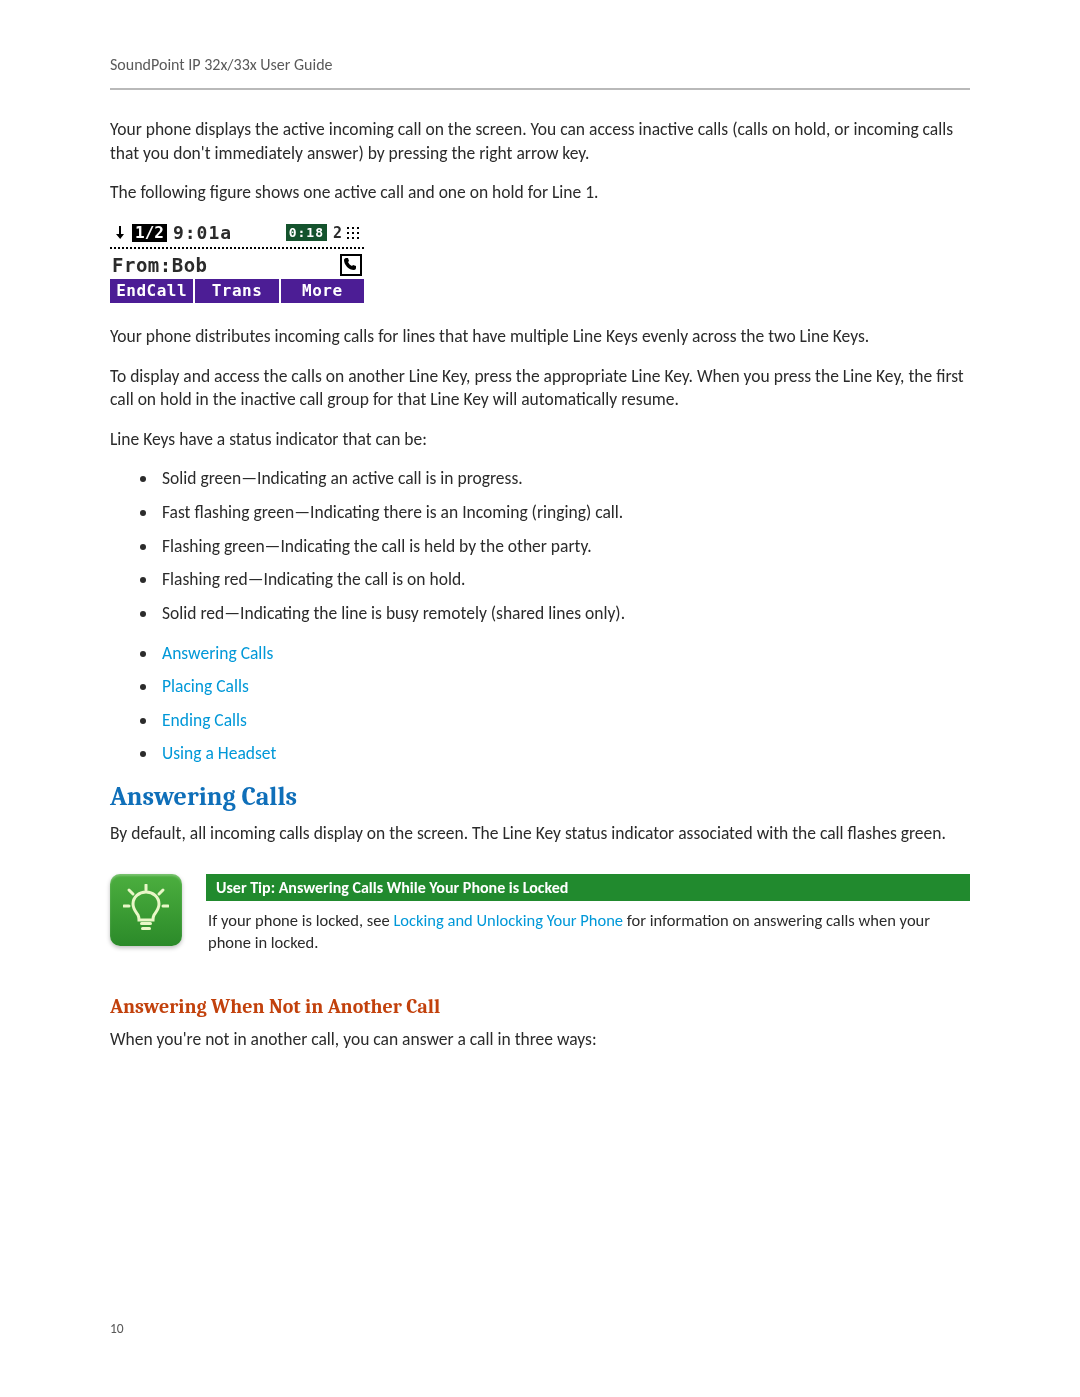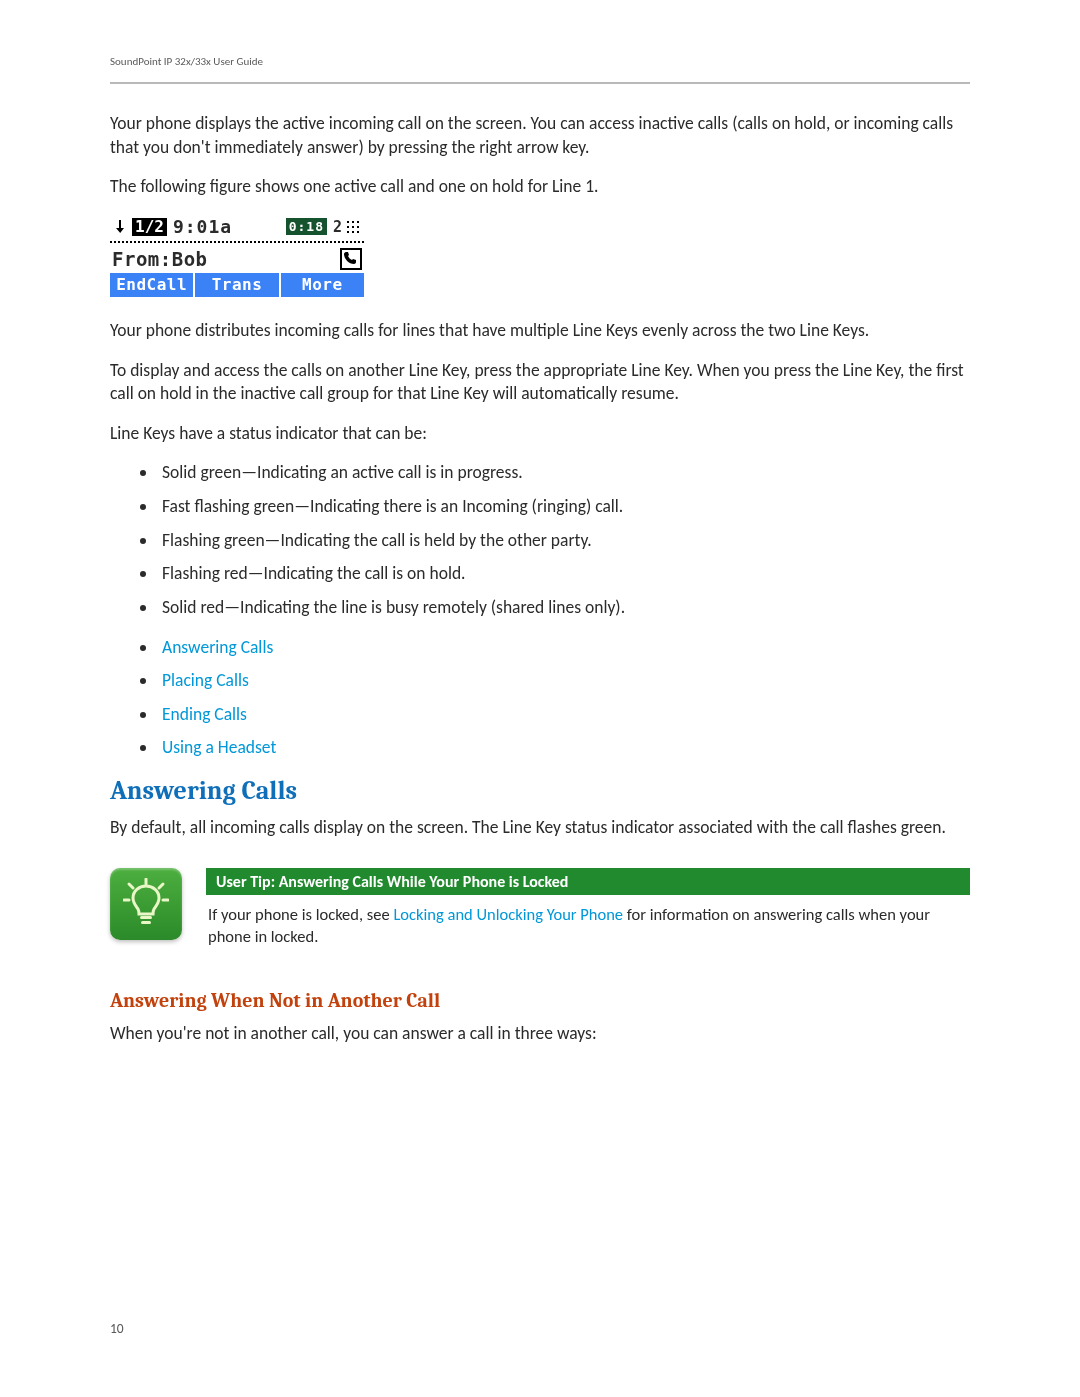--- a/index.html
+++ b/index.html
@@ -11,21 +11,21 @@
     width: 1080px;
     min-height: 1397px;
     margin: 0 auto;
     padding: 55px 110px 60px 110px;
     box-sizing: border-box;
     font-family: Calibri, "Segoe UI", Arial, sans-serif;
     color: #2b2b2b;
     position: relative;
   }
   .running-head {
-    font-size: 11px;
+    font-size: 16px;
     color: #5a5a5a;
     margin-bottom: 14px;
   }
   .rule {
     height: 0;
     border: none;
     border-top: 2px solid #b9b9b9;
     margin: 0 0 28px 0;
   }
   p.body {
@@ -154,21 +154,21 @@
   }
   .lcd-count {
     font-size:15px;
     font-weight:700;
     margin-right:4px;
   }
   .lcd-dots { width:14px; height:14px; }
   .lcd-dots svg { display:block; }
   .lcd-handset svg { display:block; }
   .lcd-soft {
-    background:#3b82f6;
+    background:#4c1d95;
     color:#fff;
     height:24px;
     font-size:16px;
     font-weight:700;
     overflow:hidden;
   }
   .lcd-soft .sk {
     flex:1 1 0;
     text-align:center;
     line-height:24px;

